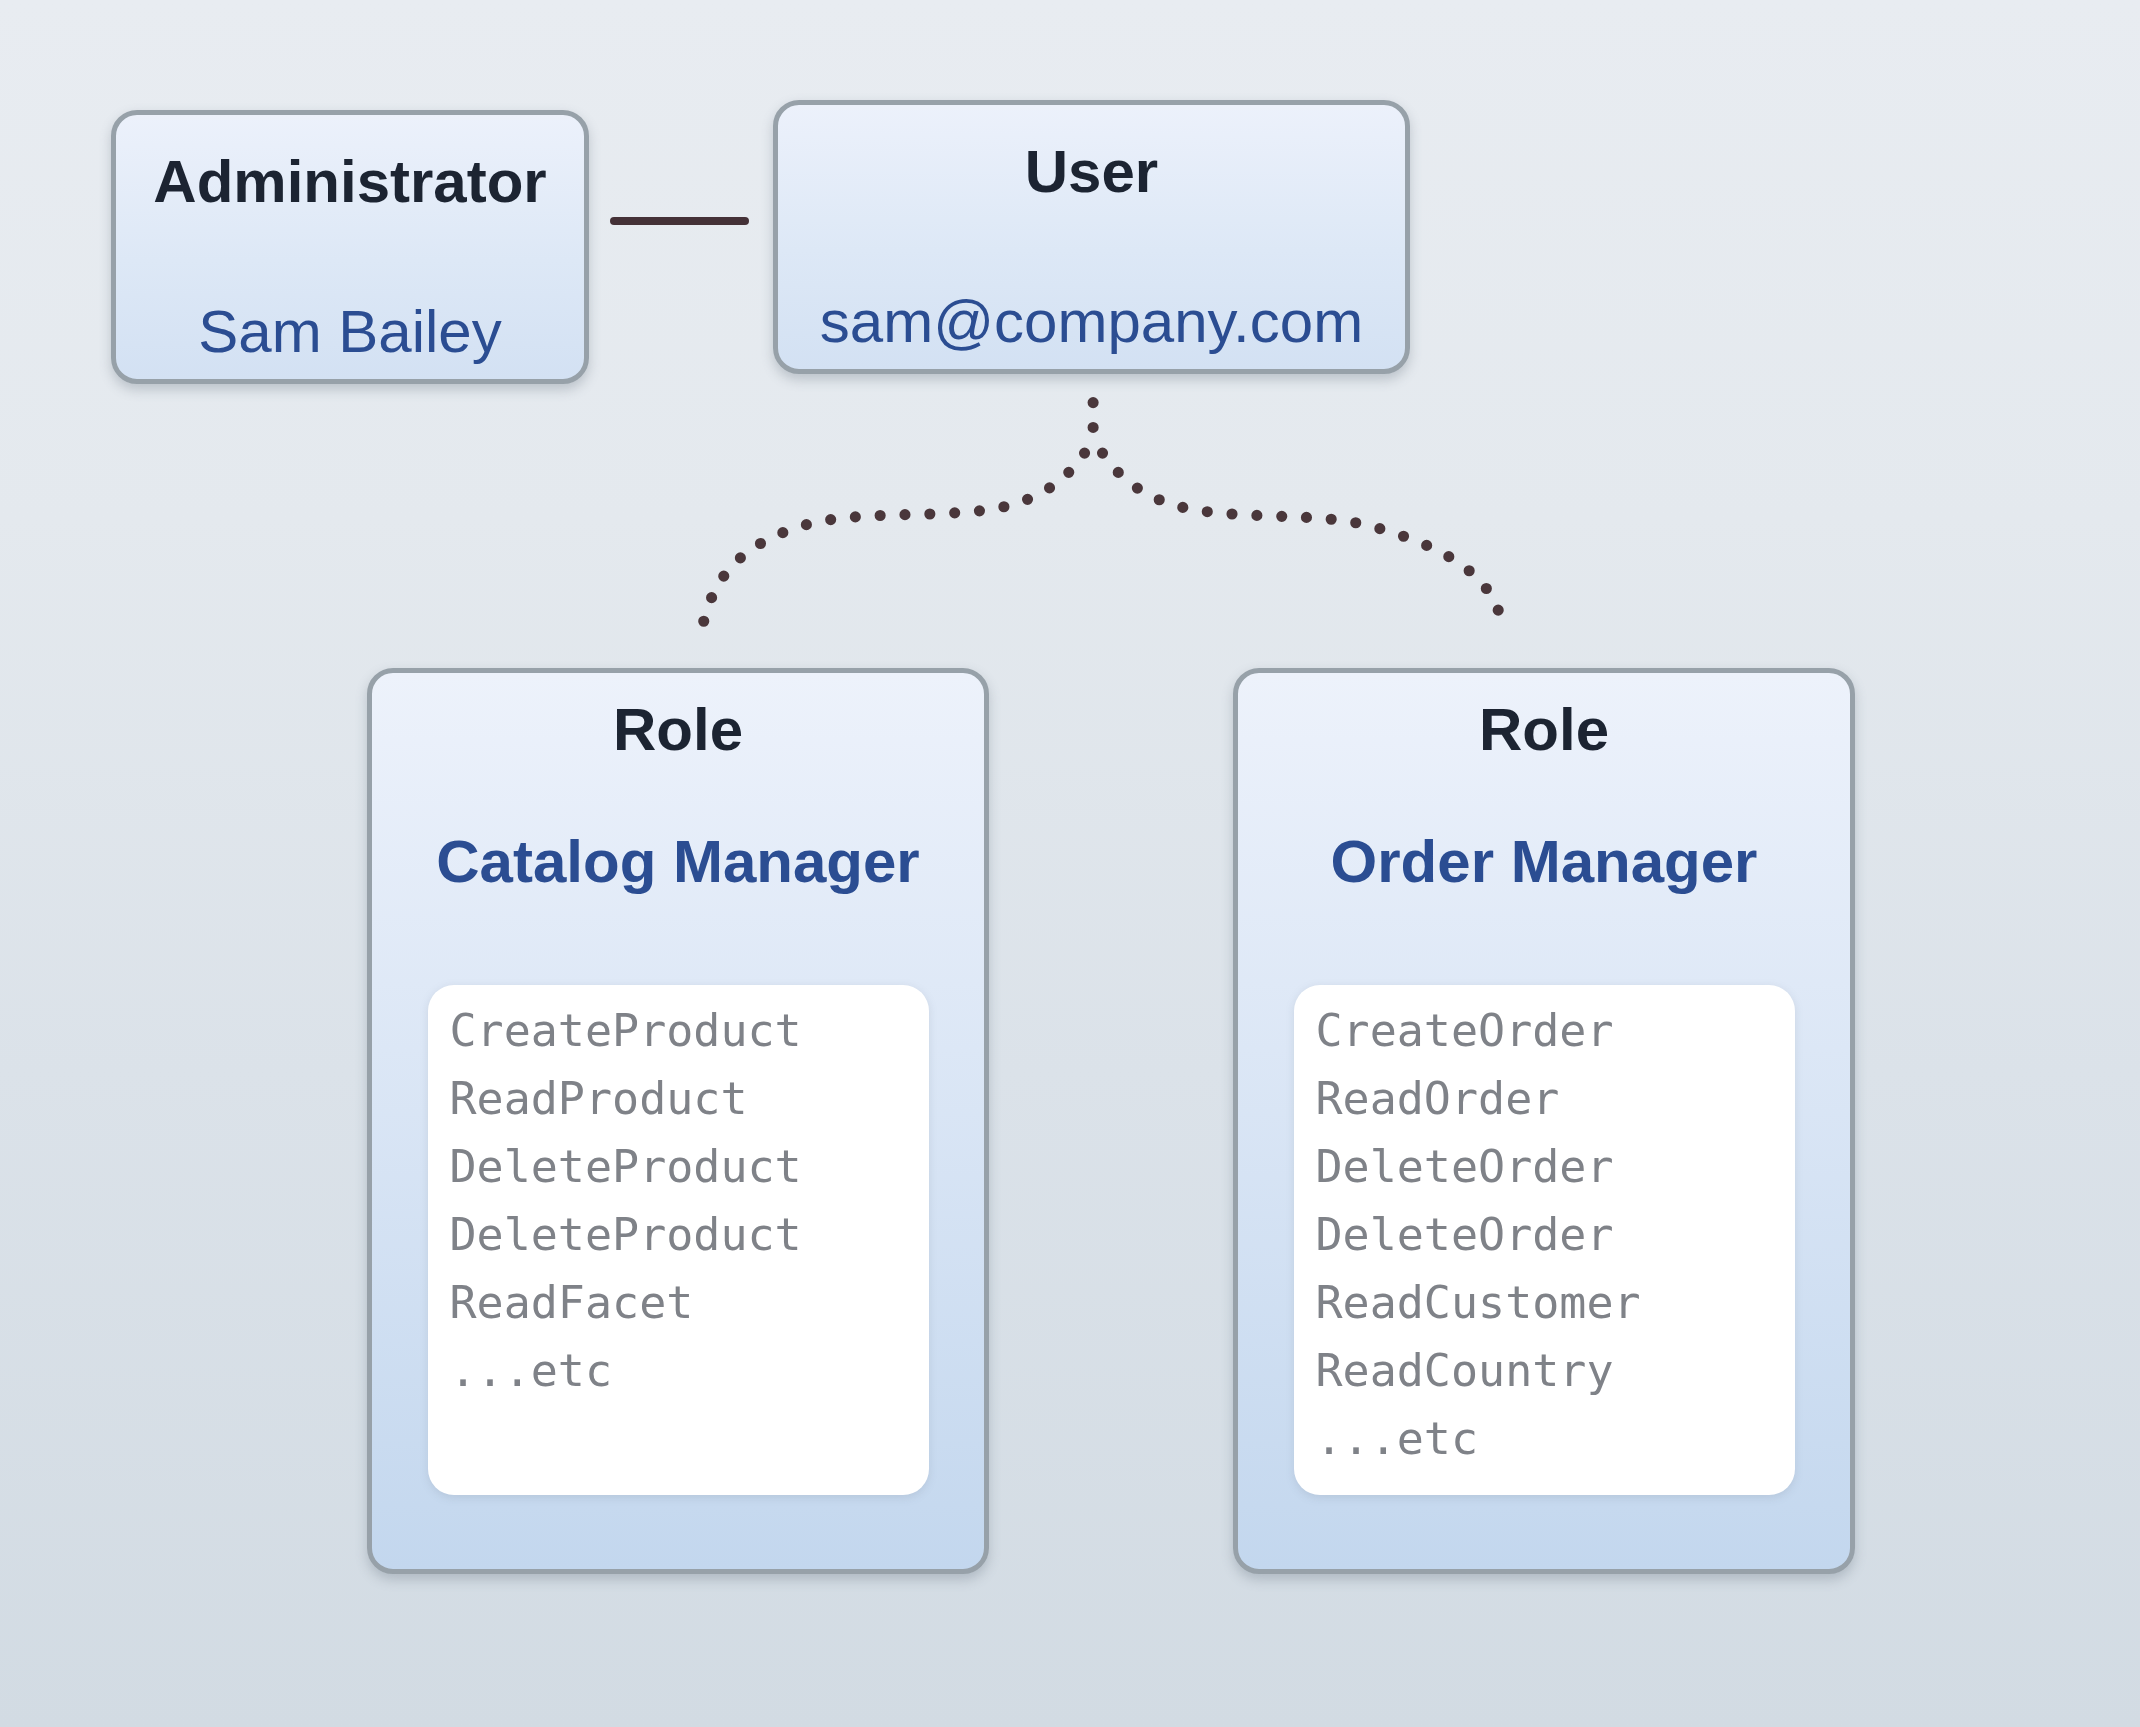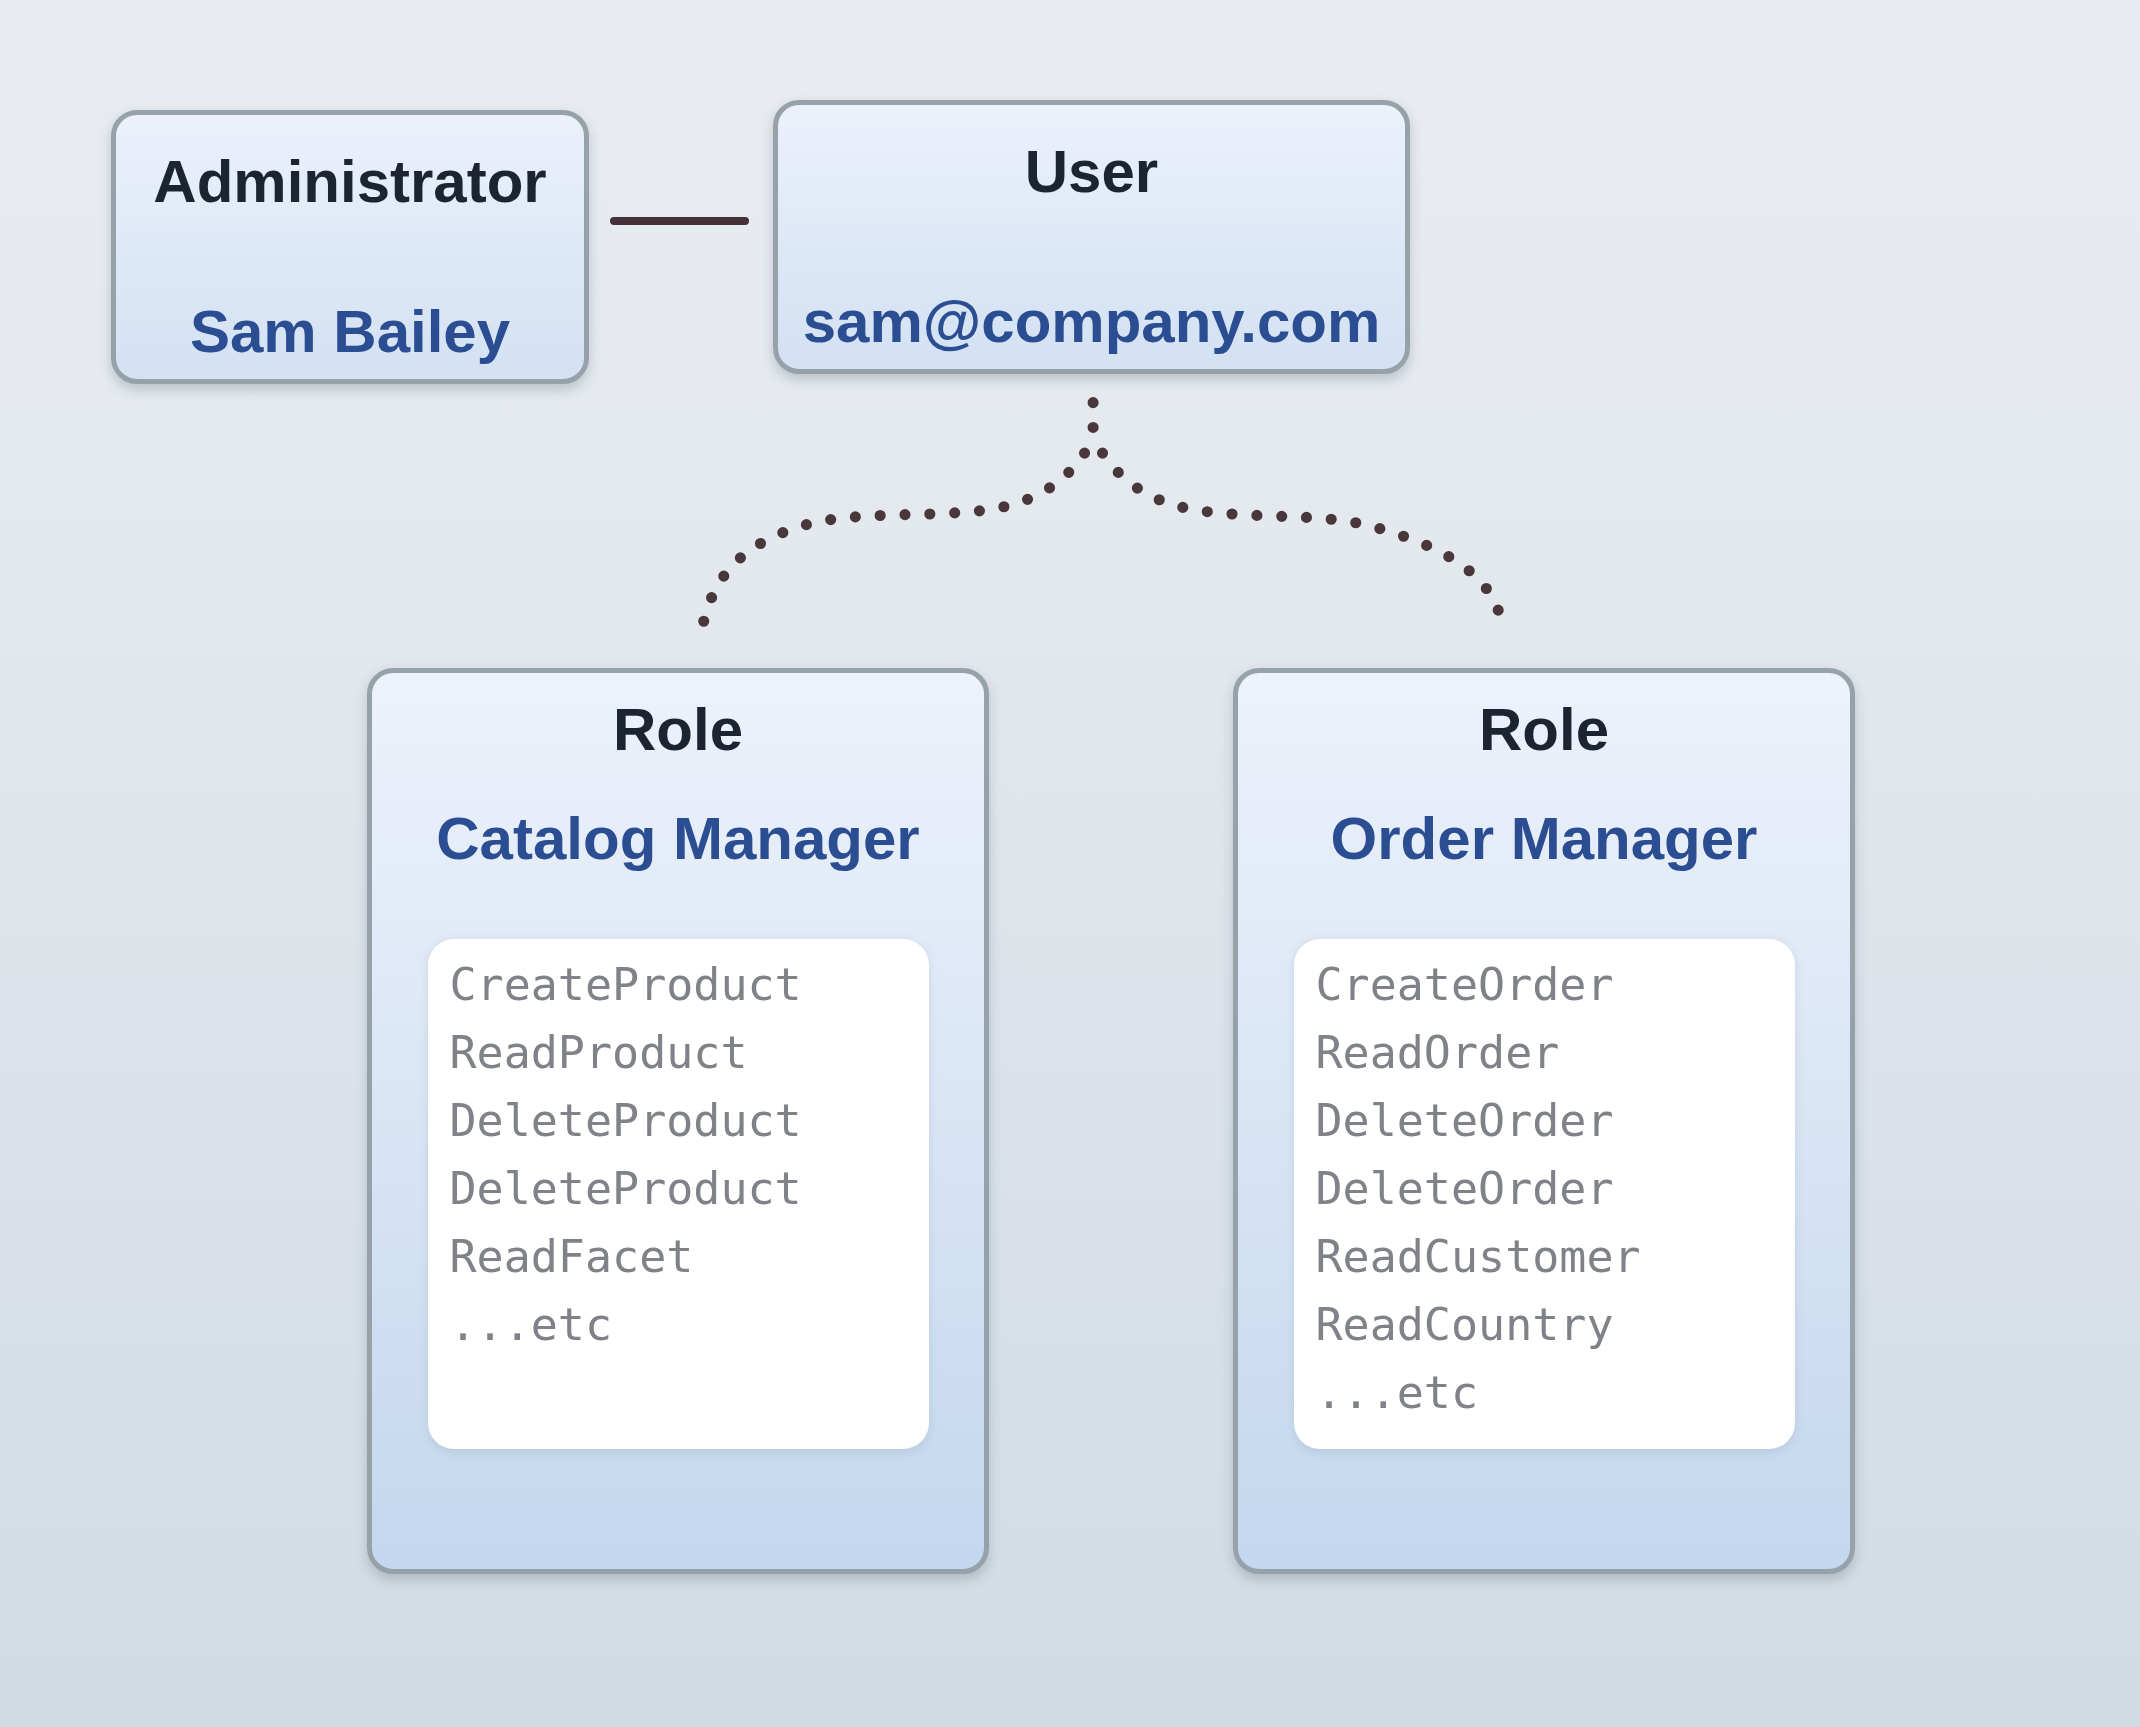--- a/index.html
+++ b/index.html
@@ -25,26 +25,27 @@
     background:linear-gradient(180deg, #ecf1fb 0%, #dde8f6 55%, #d3e1f3 100%);
   }
   #admin-box { left:111px; top:110px; width:478px; height:274px; }
   #user-box  { left:773px; top:100px; width:637px; height:274px; }
 
   .node-title {
     font-weight:bold; font-size:60px; line-height:68px;
     color:#1c2432; margin-top:33px; white-space:nowrap;
   }
   .node-name {
-    font-weight:bold; font-size:60px; line-height:68px;
+    font-weight:normal; font-size:60px; line-height:68px;
     color:#2b4d92; margin-top:82px; white-space:nowrap;
   }
 
   .role-node {
     background:linear-gradient(180deg, #edf2fb 0%, #dce7f6 42%, #c3d7ee 100%);
+    gap:23px;
   }
   #role-box-left  { left:367px;  top:668px; width:622px; height:906px; }
   #role-box-right { left:1233px; top:668px; width:622px; height:906px; }
 
   .role-title {
     font-weight:bold; font-size:60px; line-height:68px;
     color:#1c2432; margin-top:23px; white-space:nowrap;
   }
   .role-name {
     font-weight:bold; font-size:60px; line-height:68px;

